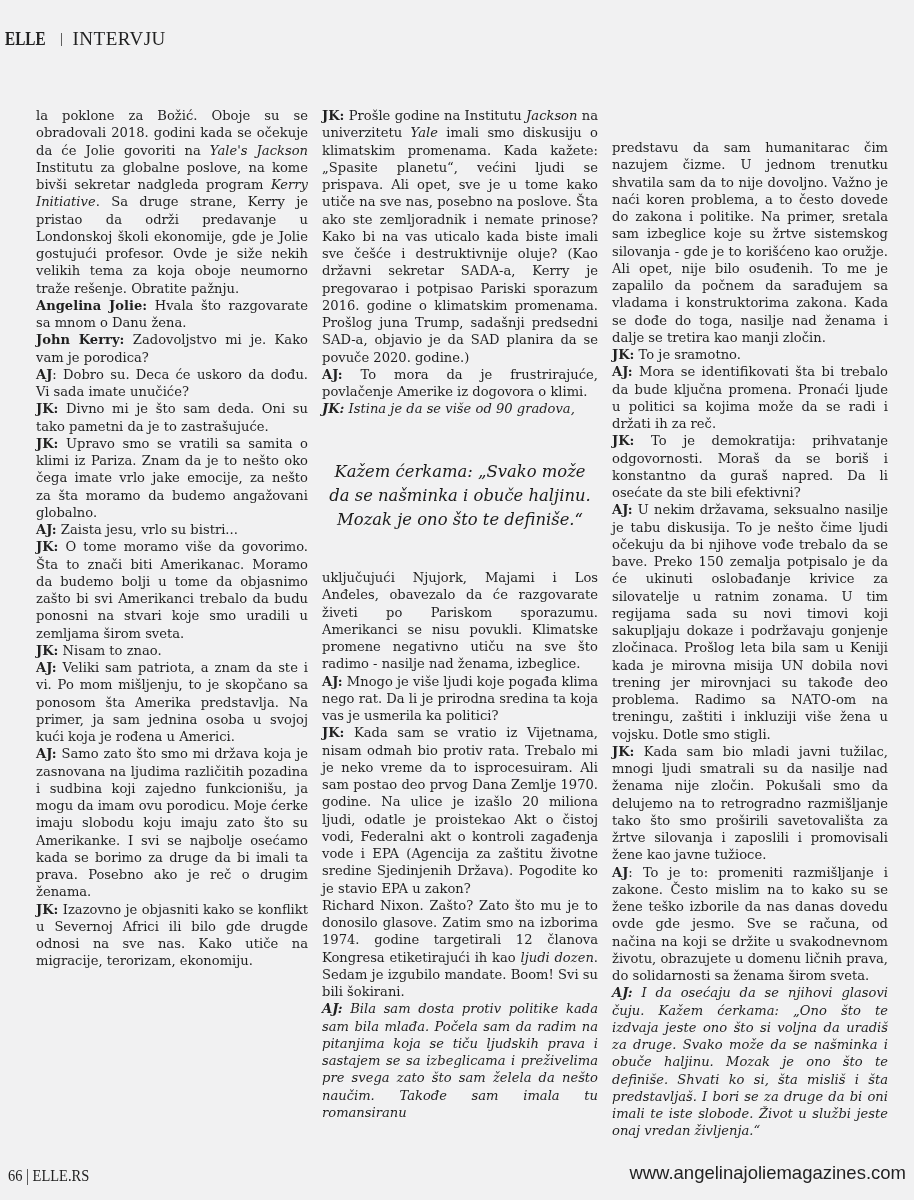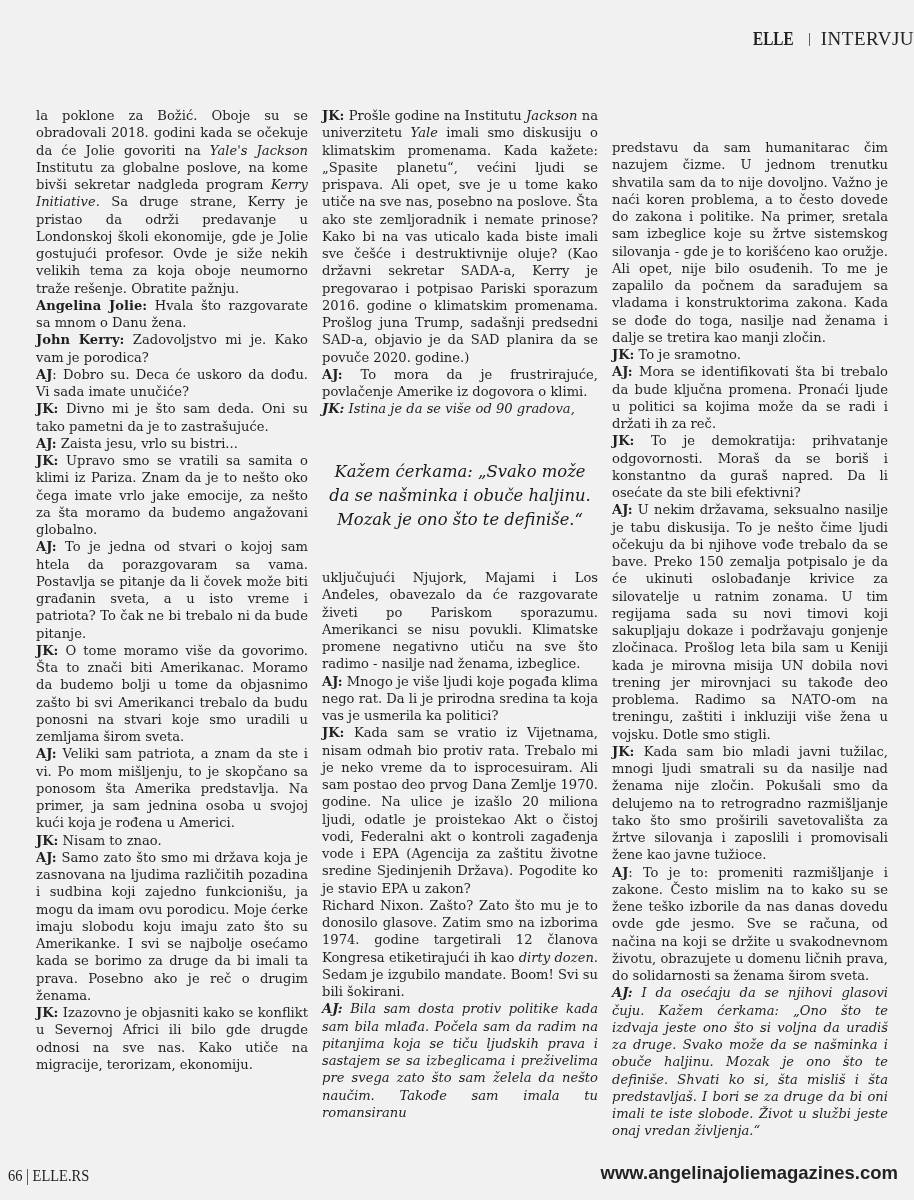--- a/index.html
+++ b/index.html
@@ -5,21 +5,21 @@
   html, body { margin: 0; padding: 0; }
   body {
     width: 914px; height: 1200px; overflow: hidden;
     background: #f1f1f2;
     font-family: "DejaVu Serif", serif;
     color: #1f1f1f;
     position: relative;
   }
   .header {
     position: absolute; top: 28px; left: 0; width: 914px;
-    text-align: right;
+    text-align: left;
     font-family: "Liberation Serif", serif;
     font-size: 19px; letter-spacing: 0.5px; color: #222;
   }
   .header .brand { font-family: "Liberation Serif", serif; font-weight: bold; letter-spacing: 0px; transform: scaleX(0.8); display: inline-block; }
   .header .sep { font-size: 14px; margin: 0 4px; position: relative; top: -2px; }
   .col {
     position: absolute; top: 107px;
     font-size: 13.1px; line-height: 17.25px;
     text-align: justify;
     hyphens: manual;
@@ -38,59 +38,58 @@
     font-size: 16.4px; line-height: 24px;
     text-align: center; color: #1a1a1a;
   }
   .col2b { top: 569px; }
   .footer-left {
     position: absolute; left: 8px; top: 1166px;
     font-family: "Liberation Serif", serif; font-size: 17px; color: #222;
     transform: scaleX(0.85); transform-origin: left;
   }
   .footer-right {
-    position: absolute; right: 16px; top: 1162px;
-    font-family: "Liberation Sans", sans-serif; font-size: 18.5px; color: #222; font-weight: bold;
+    position: absolute; right: 8px; top: 1162px;
+    font-family: "Liberation Sans", sans-serif; font-size: 18.5px; color: #222;
   }
 </style>
 </head>
 <body>
 
 <div class="header">
   <span class="brand">ELLE</span>
   <span class="sep">|</span>
   <span>INTERVJU</span>
 </div>
 
 <div class="col col1">
     <p>la poklone za Božić. Oboje su se obradovali 2018. godini kada se očekuje da će Jolie govoriti na <i>Yale's Jackson</i> Institutu za globalne poslove, na kome bivši sekretar nadgleda program <i>Kerry Initiative</i>. Sa druge strane, Kerry je pristao da održi predavanje u Londonskoj školi ekonomije, gde je Jolie gostujući profesor. Ovde je siže nekih velikih tema za koja oboje neumorno traže rešenje. Obratite pažnju.</p>
     <p><b>Angelina Jolie:</b> Hvala što razgovarate sa mnom o Danu žena.</p>
     <p><b>John Kerry:</b> Zadovoljstvo mi je. Kako vam je porodica?</p>
     <p><b>AJ</b>: Dobro su. Deca će uskoro da dođu. Vi sada imate unučiće?</p>
     <p><b>JK:</b> Divno mi je što sam deda. Oni su tako pametni da je to zastrašujuće.</p>
+    <p><b>JK:</b> Upravo smo se vratili sa samita o klimi iz Pariza. Znam da je to nešto oko čega imate vrlo jake emocije, za nešto za šta moramo da budemo angažovani globalno.</p>
     <p><b>AJ:</b> Zaista jesu, vrlo su bistri...</p>
-    <p><b>JK:</b> Upravo smo se vratili sa samita o klimi iz Pariza. Znam da je to nešto oko čega imate vrlo jake emocije, za nešto za šta moramo da budemo angažovani globalno.</p>
-    <p><b>AJ:</b> To je jedna od stvari o kojoj sam htela da porazgovaram sa vama. Postavlja se pitanje da li čovek može biti građanin sveta, a u isto vreme i patriota? To čak ne bi trebalo ni da bude pitanje.</p>
     <p><b>JK:</b> O tome moramo više da govorimo. Šta to znači biti Amerikanac. Moramo da budemo bolji u tome da objasnimo zašto bi svi Amerikanci trebalo da budu ponosni na stvari koje smo uradili u zemljama širom sveta.</p>
+    <p><b>JK:</b> Nisam to znao.</p>
     <p><b>AJ:</b> Veliki sam patriota, a znam da ste i vi. Po mom mišljenju, to je skopčano sa ponosom šta Amerika predstavlja. Na primer, ja sam jednina osoba u svojoj kući koja je rođena u Americi.</p>
-    <p><b>JK:</b> Nisam to znao.</p>
     <p><b>AJ:</b> Samo zato što smo mi država koja je zasnovana na ljudima različitih pozadina i sudbina koji zajedno funkcionišu, ja mogu da imam ovu porodicu. Moje ćerke imaju slobodu koju imaju zato što su Amerikanke. I svi se najbolje osećamo kada se borimo za druge da bi imali ta prava. Posebno ako je reč o drugim ženama.</p>
     <p><b>JK:</b> Izazovno je objasniti kako se konflikt u Severnoj Africi ili bilo gde drugde odnosi na sve nas. Kako utiče na migracije, terorizam, ekonomiju.</p>
   </div>
 <div class="col col2">
     <p><b>JK:</b> Prošle godine na Institutu <i>Jackson</i> na univerzitetu <i>Yale</i> imali smo diskusiju o klimatskim promenama. Kada kažete: „Spasite planetu“, većini ljudi se prispava. Ali opet, sve je u tome kako utiče na sve nas, posebno na poslove. Šta ako ste zemljoradnik i nemate prinose? Kako bi na vas uticalo kada biste imali sve češće i destruktivnije oluje? (Kao državni sekretar SADA-a, Kerry je pregovarao i potpisao Pariski sporazum 2016. godine o klimatskim promenama. Prošlog juna Trump, sadašnji predsedni SAD-a, objavio je da SAD planira da se povuče 2020. godine.)</p>
     <p><b>AJ:</b> To mora da je frustrirajuće, povlačenje Amerike iz dogovora o klimi.</p>
     <p class="last"><b>JK:</b> Istina je da se više od 90 gradova,</p>
   </div>
 <div class="pullquote">Kažem ćerkama: „Svako može da se našminka i obuče haljinu. Mozak je ono što te definiše.“</div>
 <div class="col col2 col2b">
     <p>uključujući Njujork, Majami i Los Anđeles, obavezalo da će razgovarate živeti po Pariskom sporazumu. Amerikanci se nisu povukli. Klimatske promene negativno utiču na sve što radimo - nasilje nad ženama, izbeglice.</p>
     <p><b>AJ:</b> Mnogo je više ljudi koje pogađa klima nego rat. Da li je prirodna sredina ta koja vas je usmerila ka politici?</p>
     <p><b>JK:</b> Kada sam se vratio iz Vijetnama, nisam odmah bio protiv rata. Trebalo mi je neko vreme da to isprocesuiram. Ali sam postao deo prvog Dana Zemlje 1970. godine. Na ulice je izašlo 20 miliona ljudi, odatle je proistekao Akt o čistoj vodi, Federalni akt o kontroli zagađenja vode i EPA (Agencija za zaštitu životne sredine Sjedinjenih Država). Pogodite ko je stavio EPA u zakon?</p>
-    <p>Richard Nixon. Zašto? Zato što mu je to donosilo glasove. Zatim smo na izborima 1974. godine targetirali 12 članova Kongresa etiketirajući ih kao <i>dirty dozen</i>. Sedam je izgubilo mandate. Boom! Svi su bili šokirani.</p>
+    <p>Richard Nixon. Zašto? Zato što mu je to donosilo glasove. Zatim smo na izborima 1974. godine targetirali 12 članova Kongresa etiketirajući ih kao <i>ljudi dozen</i>. Sedam je izgubilo mandate. Boom! Svi su bili šokirani.</p>
     <p class="last"><b>AJ:</b> Bila sam dosta protiv politike kada sam bila mlađa. Počela sam da radim na pitanjima koja se tiču ljudskih prava i sastajem se sa izbeglicama i preživelima pre svega zato što sam želela da nešto naučim. Takođe sam imala tu romansiranu</p>
   </div>
 <div class="col col3">
     <p>predstavu da sam humanitarac čim nazujem čizme. U jednom trenutku shvatila sam da to nije dovoljno. Važno je naći koren problema, a to često dovede do zakona i politike. Na primer, sretala sam izbeglice koje su žrtve sistemskog silovanja - gde je to korišćeno kao oružje. Ali opet, nije bilo osuđenih. To me je zapalilo da počnem da sarađujem sa vladama i konstruktorima zakona. Kada se dođe do toga, nasilje nad ženama i dalje se tretira kao manji zločin.</p>
     <p><b>JK:</b> To je sramotno.</p>
     <p><b>AJ:</b> Mora se identifikovati šta bi trebalo da bude ključna promena. Pronaći ljude u politici sa kojima može da se radi i držati ih za reč.</p>
     <p><b>JK:</b> To je demokratija: prihvatanje odgovornosti. Moraš da se boriš i konstantno da guraš napred. Da li osećate da ste bili efektivni?</p>
     <p><b>AJ:</b> U nekim državama, seksualno nasilje je tabu diskusija. To je nešto čime ljudi očekuju da bi njihove vođe trebalo da se bave. Preko 150 zemalja potpisalo je da će ukinuti oslobađanje krivice za silovatelje u ratnim zonama. U tim regijama sada su novi timovi koji sakupljaju dokaze i podržavaju gonjenje zločinaca. Prošlog leta bila sam u Keniji kada je mirovna misija UN dobila novi trening jer mirovnjaci su takođe deo problema. Radimo sa NATO-om na treningu, zaštiti i inkluziji više žena u vojsku. Dotle smo stigli.</p>
     <p><b>JK:</b> Kada sam bio mladi javni tužilac, mnogi ljudi smatrali su da nasilje nad ženama nije zločin. Pokušali smo da delujemo na to retrogradno razmišljanje tako što smo proširili savetovališta za žrtve silovanja i zaposlili i promovisali žene kao javne tužioce.</p>
     <p><b>AJ</b>: To je to: promeniti razmišljanje i zakone. Često mislim na to kako su se žene teško izborile da nas danas dovedu ovde gde jesmo. Sve se računa, od načina na koji se držite u svakodnevnom životu, obrazujete u domenu ličnih prava, do solidarnosti sa ženama širom sveta.</p>

